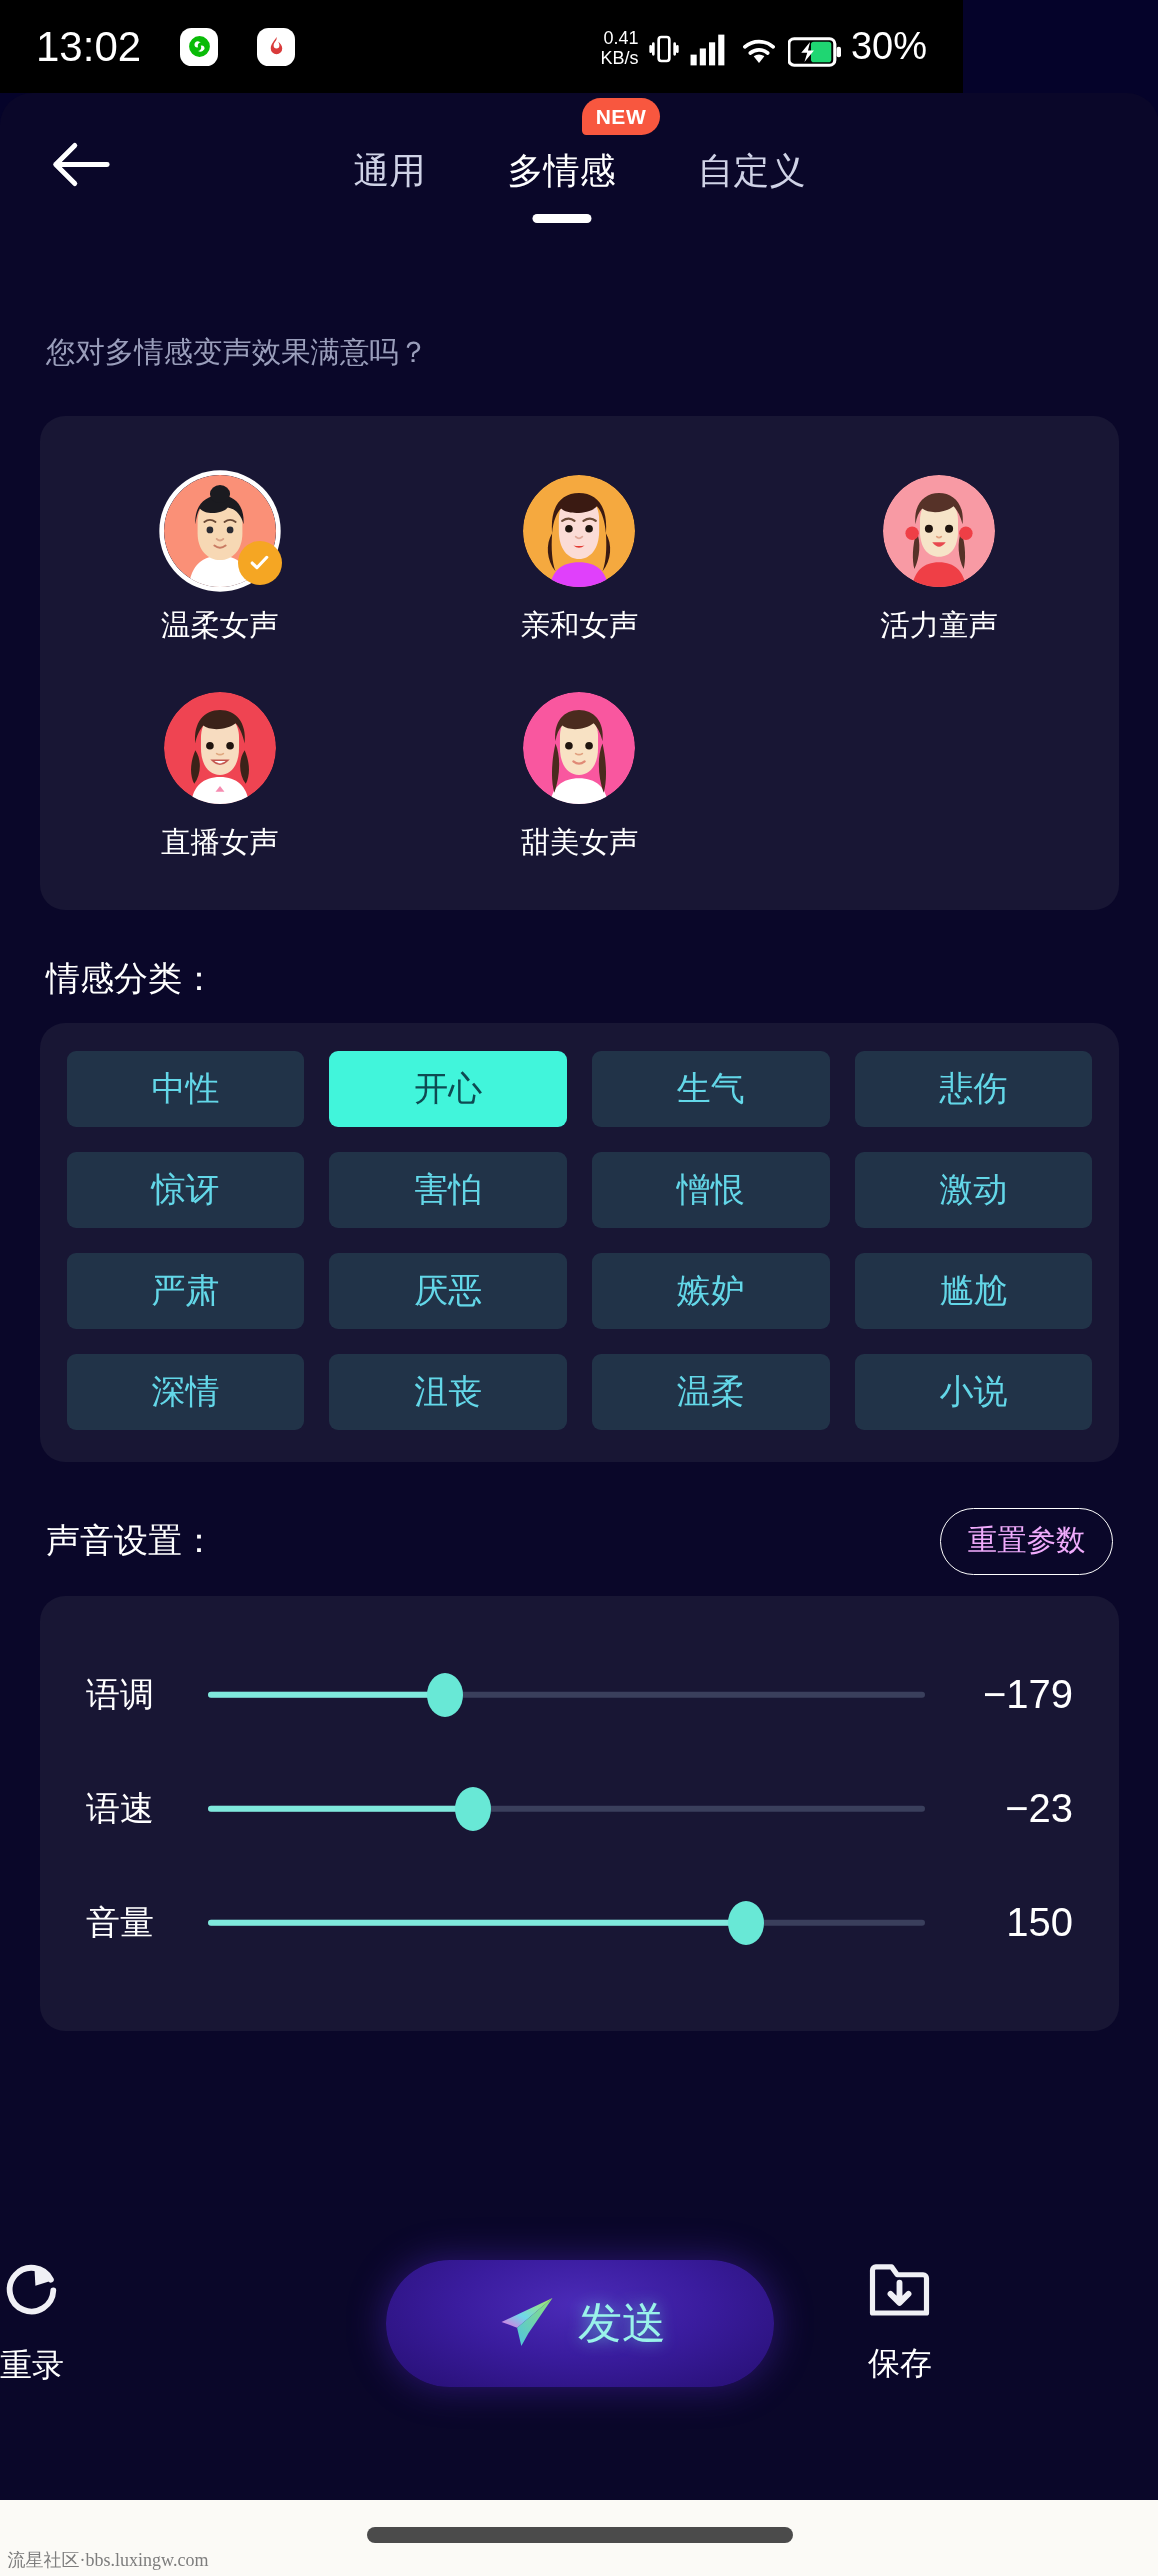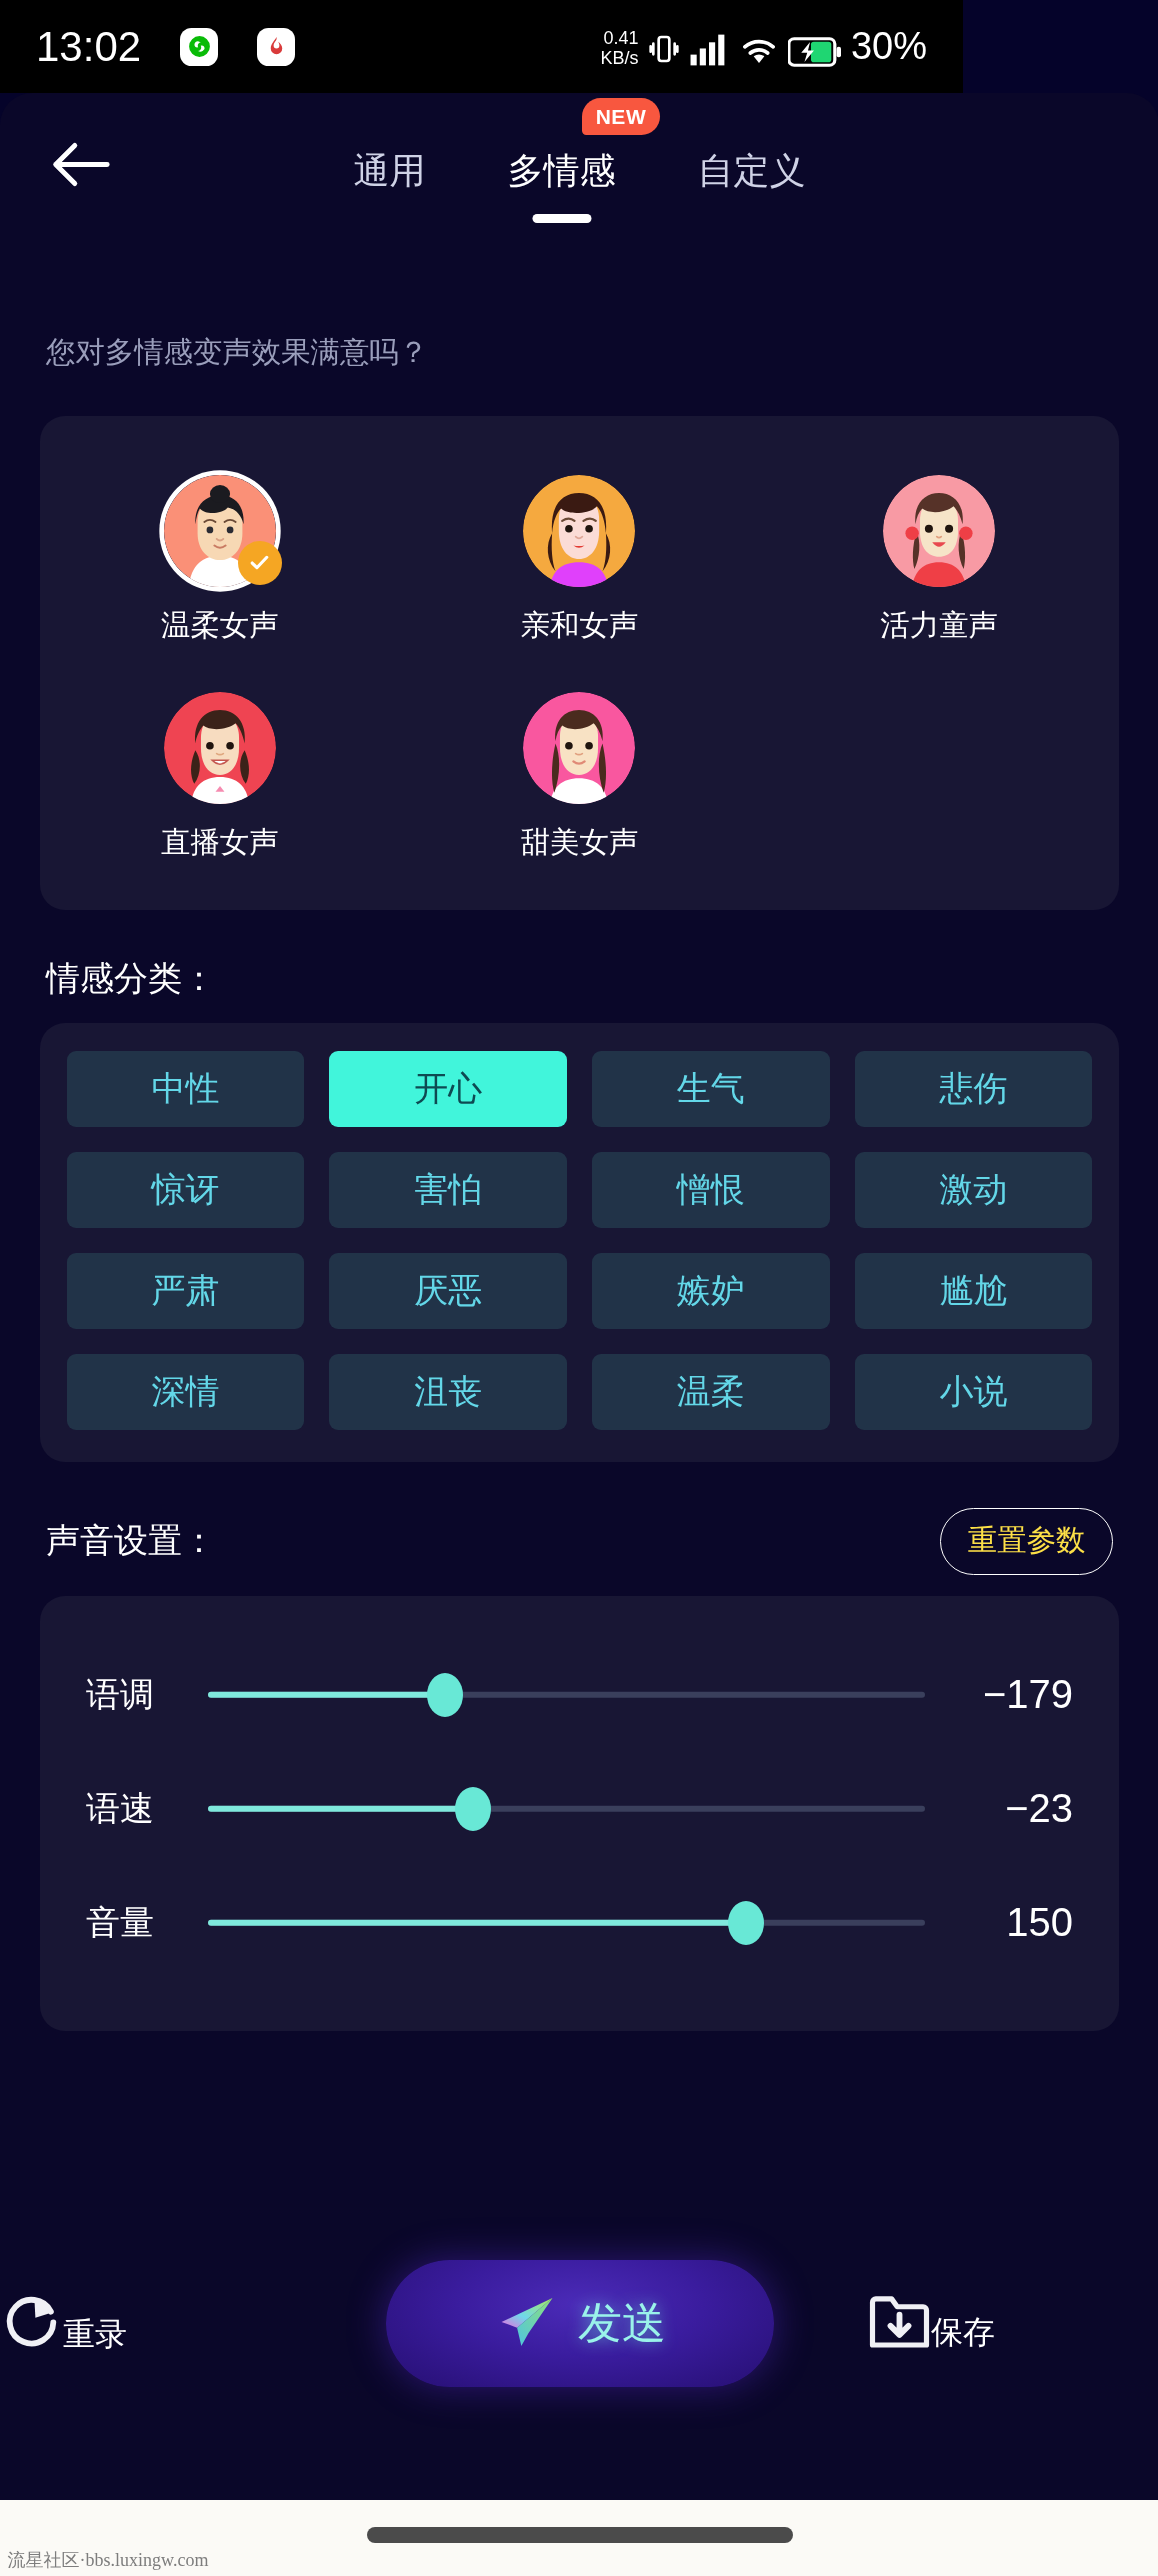--- a/index.html
+++ b/index.html
@@ -137,21 +137,21 @@
   
   .sec-title-row {
     display: flex; align-items: center;
     padding: 0 46px;
     margin-top: 46px; margin-bottom: 21px;
   }
   .sec-title { font-size: 34px; color: #ffffff; }
   #reset-btn {
     margin-left: auto;
     border: 1.9px solid #ffffff; border-radius: 34px;
-    color: #fde047; font-size: 29.4px;
+    color: #f0abfc; font-size: 29.4px;
     padding: 12.3px 26.6px;
     cursor: pointer;
   }
 
   
   #emotion-panel { padding: 28.5px 26.6px 32px 26.6px; }
   .chip-row { display: flex; gap: 25px; margin-bottom: 25px; }
   .chip-row:last-child { margin-bottom: 0; }
   .chip {
     flex: 1;
@@ -199,21 +199,21 @@
   }
 
   
   #actions {
     position: absolute; left: 0; bottom: 72px;
     width: 1159px; height: 209px;
     display: flex; align-items: center;
   }
   .act-side {
     width: 291px;
-    display: flex; flex-direction: row; align-items: flex-end;
+    display: flex; flex-direction: column; align-items: flex-start;
     cursor: pointer;
   }
   .act-label { margin-top: 19px; font-size: 32px; color: #ffffff; }
   #send-btn {
     width: 388px; height: 127px;
     margin: 0 auto;
     border-radius: 66px;
     background: radial-gradient(ellipse at 50% 35%, #4b2bb8 0%, #3a1c9e 45%, #260f72 100%);
     box-shadow: 0 0 38px rgba(88,44,210,0.45);
     display: flex; align-items: center; justify-content: center; gap: 17px;

